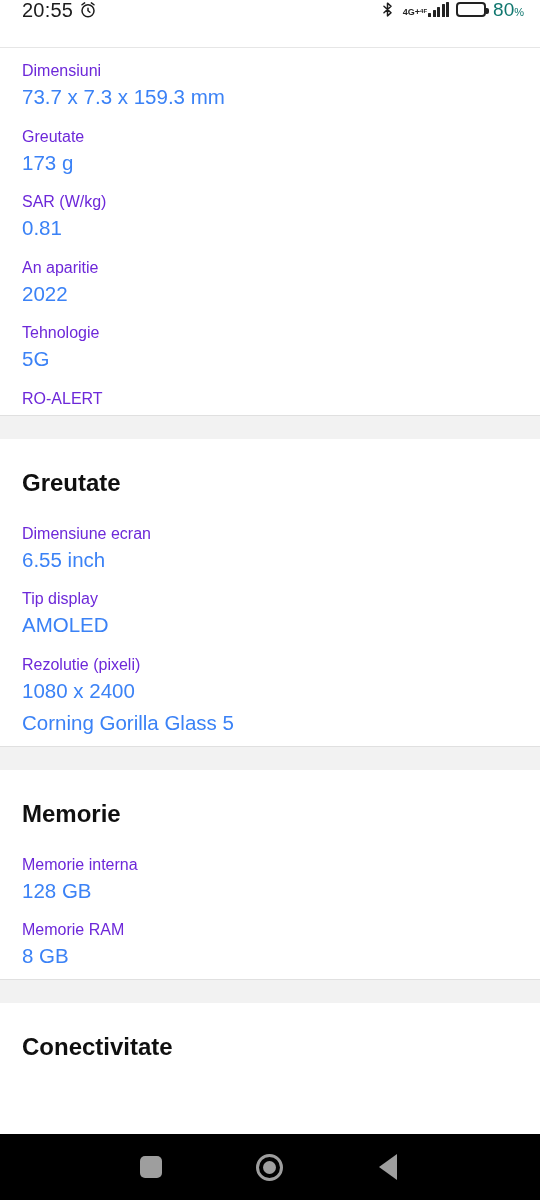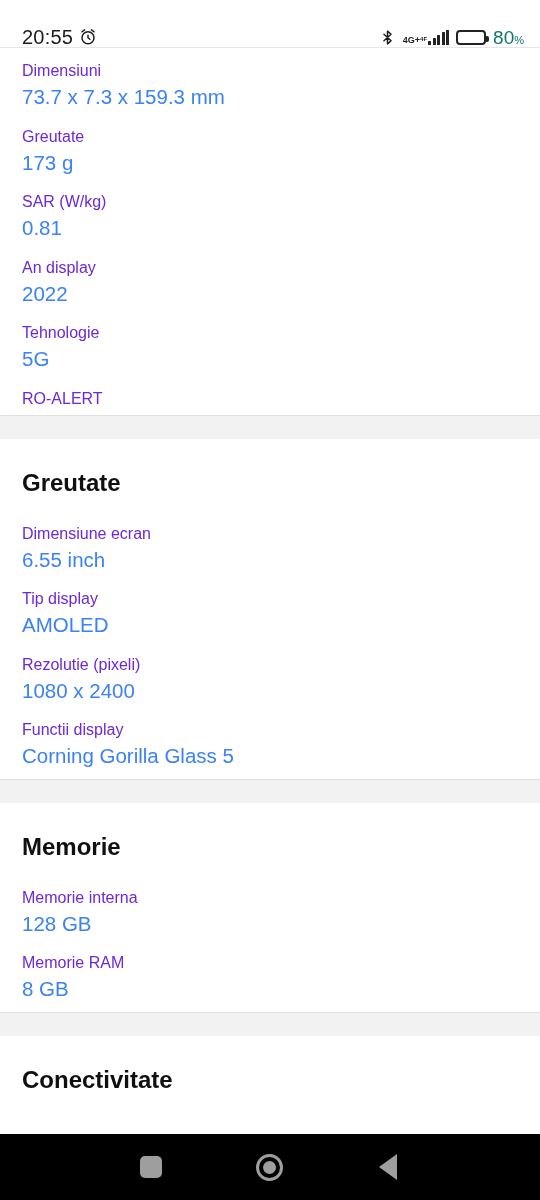--- a/index.html
+++ b/index.html
@@ -8,21 +8,21 @@
     background:#ffffff;
     font-family:"Liberation Sans", sans-serif;
     overflow:hidden;
   }
   #screen { position:relative; width:540px; height:1200px; background:#fff; }
 
   
   .statusbar {
     position:absolute; top:0; left:0; width:540px; height:48px;
     background:#ffffff;
-    display:flex; align-items:flex-end; justify-content:space-between;
+    display:flex; align-items:flex-start; justify-content:space-between;
     padding:0 16px 0 22px;
     border-bottom:1px solid #e6e6e6;
   }
   .sb-left { display:flex; align-items:center; gap:6px; }
   .sb-time { font-size:20px; color:#1c1c1c; letter-spacing:0.2px; line-height:1; }
   .alarm-icon { width:18px; height:18px; display:block; }
   .sb-right { display:flex; align-items:center; gap:7px; }
   .bt-icon { width:17px; height:19px; display:block; }
   .net { display:flex; align-items:flex-end; gap:1px; }
   .net-text { display:flex; flex-direction:row; align-items:flex-start; line-height:1; margin-right:0px; }
@@ -127,21 +127,21 @@
       </div>
       <div class="spec-row">
         <div class="spec-label">Greutate</div>
         <div class="spec-value">173 g</div>
       </div>
       <div class="spec-row">
         <div class="spec-label">SAR (W/kg)</div>
         <div class="spec-value">0.81</div>
       </div>
       <div class="spec-row">
-        <div class="spec-label">An display</div>
+        <div class="spec-label">An aparitie</div>
         <div class="spec-value">2022</div>
       </div>
       <div class="spec-row">
         <div class="spec-label">Tehnologie</div>
         <div class="spec-value">5G</div>
       </div>
       <div class="spec-row">
         <div class="spec-label">RO-ALERT</div>
       </div>
       <div class="section-divider"></div>
@@ -152,21 +152,20 @@
       </div>
       <div class="spec-row">
         <div class="spec-label">Tip display</div>
         <div class="spec-value">AMOLED</div>
       </div>
       <div class="spec-row">
         <div class="spec-label">Rezolutie (pixeli)</div>
         <div class="spec-value">1080 x 2400</div>
       </div>
       <div class="spec-row">
-        <div class="spec-label">Functii display</div>
         <div class="spec-value">Corning Gorilla Glass 5</div>
       </div>
       <div class="section-divider"></div>
       <div class="section-title">Memorie</div>
       <div class="spec-row">
         <div class="spec-label">Memorie interna</div>
         <div class="spec-value">128 GB</div>
       </div>
       <div class="spec-row">
         <div class="spec-label">Memorie RAM</div>

